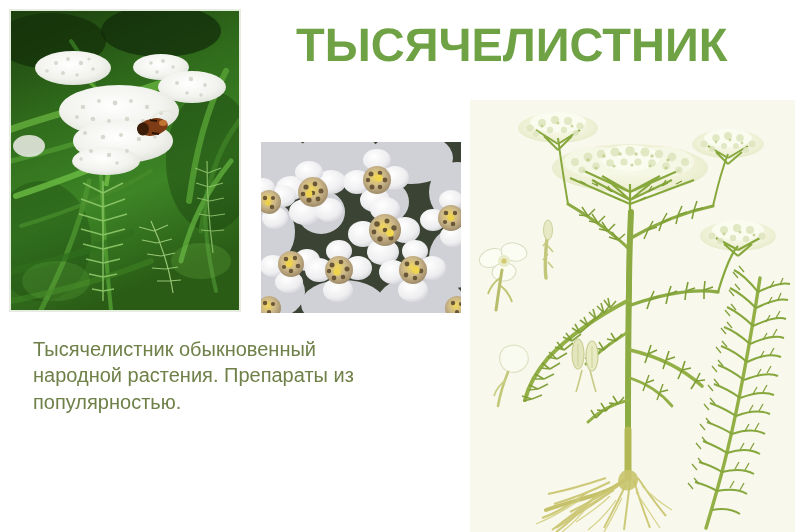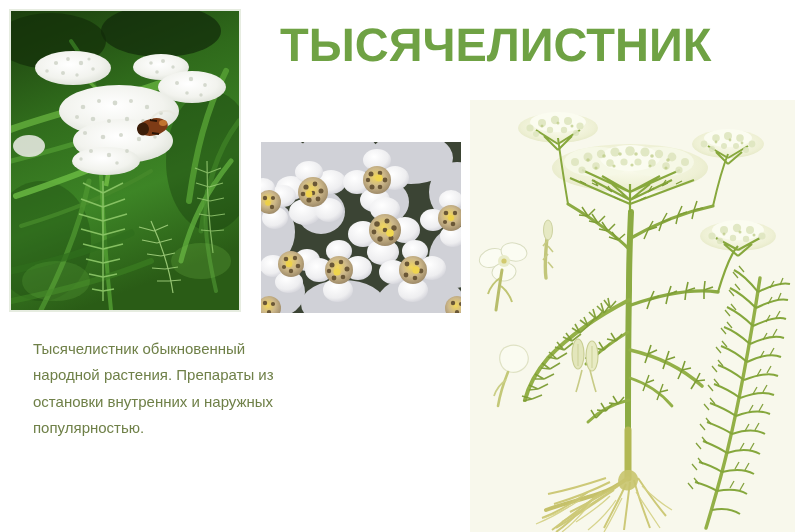--- a/index.html
+++ b/index.html
@@ -12,21 +12,21 @@
     height: 532px;
     position: relative;
     overflow: hidden;
     font-family: "Liberation Sans", sans-serif;
     background: #ffffff;
   }
 
   
   #title {
     position: absolute;
-    left: 280px;
+    left: 296px;
     top: 16px;
     width: 470px;
     height: 58px;
     font-size: 47px;
     font-weight: bold;
     letter-spacing: 0px;
     line-height: 58px;
     color: #6fa244;
     white-space: nowrap;
     text-rendering: geometricPrecision;
@@ -70,21 +70,21 @@
   }
   #illustration svg { display: block; }
 
   
   #body-text {
     position: absolute;
     left: 33px;
     top: 336px;
     width: 440px;
     color: #6f8048;
-    font-size: 15px;
+    font-size: 20px;
     line-height: 26.3px;
     font-family: "Liberation Sans", sans-serif;
   }
   #body-text .ln {
     display: block;
     white-space: nowrap;
   }
 </style>
 </head>
 <body>
@@ -736,15 +736,14 @@
       <path d="M34 248 C 44 242, 56 246, 58 256 C 60 266, 50 274, 40 272 C 30 270, 26 256, 34 248 Z" fill="#fafbf0" stroke="#dfe2c4" stroke-width="1.2"></path>
       <path d="M38 272 C 34 282, 30 294, 28 306" stroke="#c3c878" stroke-width="2.6" fill="none" stroke-linecap="round"></path>
       <path d="M36 280 C 30 284, 26 290, 24 296" stroke="#cbcf86" stroke-width="1.8" fill="none"></path>
     </g>
   </svg>
 </div>
 
 <div id="body-text">
   <span class="ln">Тысячелистник обыкновенный</span>
   <span class="ln">народной растения. Препараты  из</span>
-  <span class="ln">остановки внутренних и наружных</span>
   <span class="ln">популярностью.</span>
 </div>
 
 </body></html>

